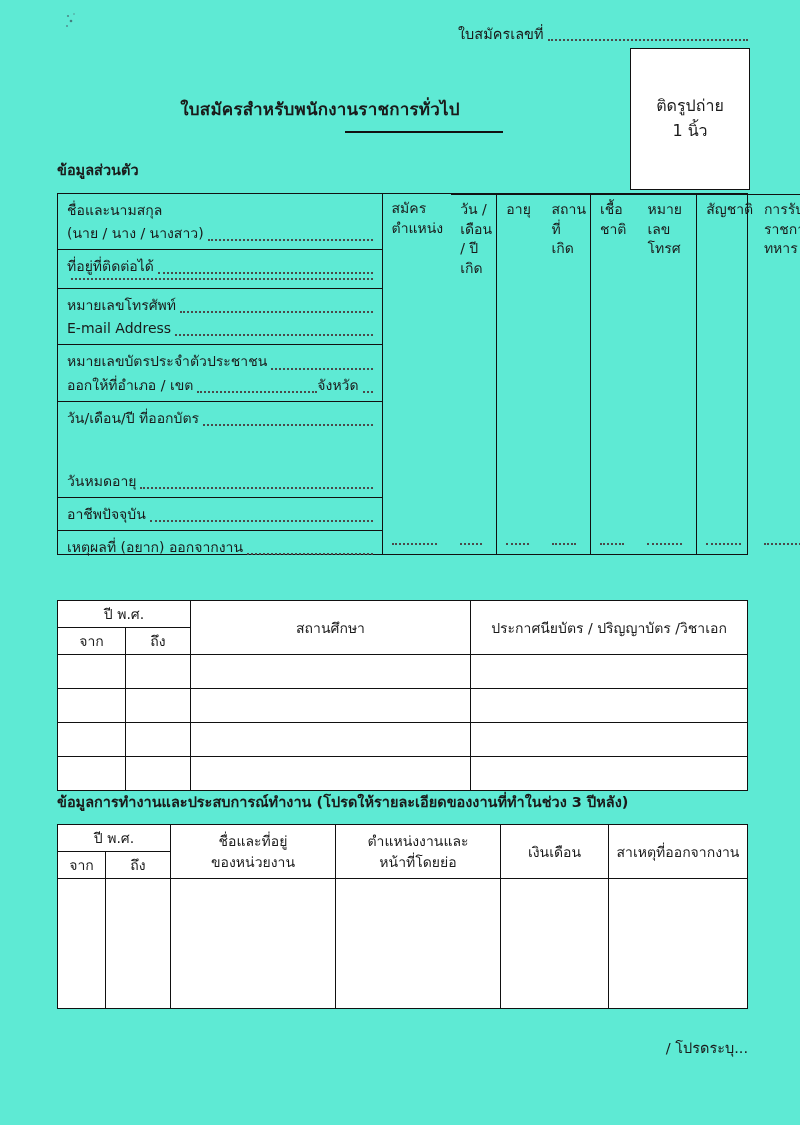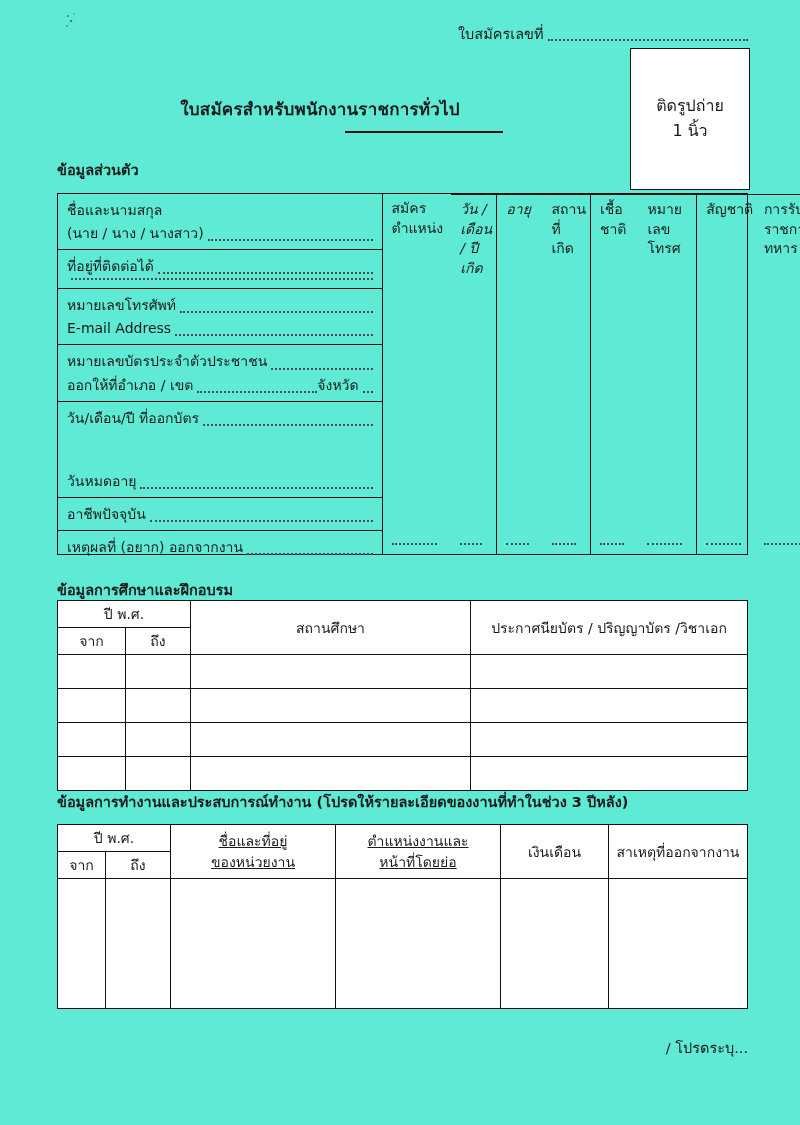--- a/index.html
+++ b/index.html
@@ -142,21 +142,21 @@
     font-size: 14px;
     text-align: center;
     vertical-align: middle;
     padding: 2px 3px;
   }
   table.grid th { font-weight: normal; }
 
   #education-table { left: 57px; top: 600px; width: 691px; }
   #work-table { left: 57px; top: 824px; width: 691px; }
 
-  .hdr-tall { line-height: 1.45; text-decoration: underline; }
+  .hdr-tall { line-height: 1.45; }
 
   
   #footer-note {
     right: 52px; top: 1036px;
     font-size: 14.5px;
   }
 
   
   #scan-speck {
     left: 62px; top: 12px;
@@ -256,21 +256,21 @@
           </div>
         </div>
       </div>
     <div id="personal-right">
         <div class="pr-row" style="flex: 66 0 0px;">
           <div class="pr-cell">
             <div class="cap">สมัครตำแหน่ง</div>
             <div class="dotline"></div>
           </div>
         </div>
-        <div class="pr-row" style="flex: 66 0 0px; font-style: italic;">
+        <div class="pr-row" style="flex: 66 0 0px;">
           <div class="pr-cell">
             <div class="cap">วัน / เดือน / ปีเกิด</div>
             <div class="dotline"></div>
           </div>
           <div class="pr-cell">
             <div class="cap">อายุ</div>
             <div class="dotline"></div>
           </div>
         </div>
         <div class="pr-row" style="flex: 60 0 0px;">
@@ -299,21 +299,20 @@
             <div class="dotline"></div>
           </div>
           <div class="pr-cell">
             <div class="cap">ศาสนา</div>
             <div class="dotline"></div>
           </div>
         </div>
       </div>
   </div>
 
-  <div class="abs section-heading" id="sec-education">ข้อมูลการศึกษาและฝึกอบรม</div>
 
   <table class="grid" id="education-table">
     <colgroup>
       <col style="width:68px">
         <col style="width:65px">
         <col style="width:280px">
         <col>
     </colgroup>
     <thead>
       <tr>

